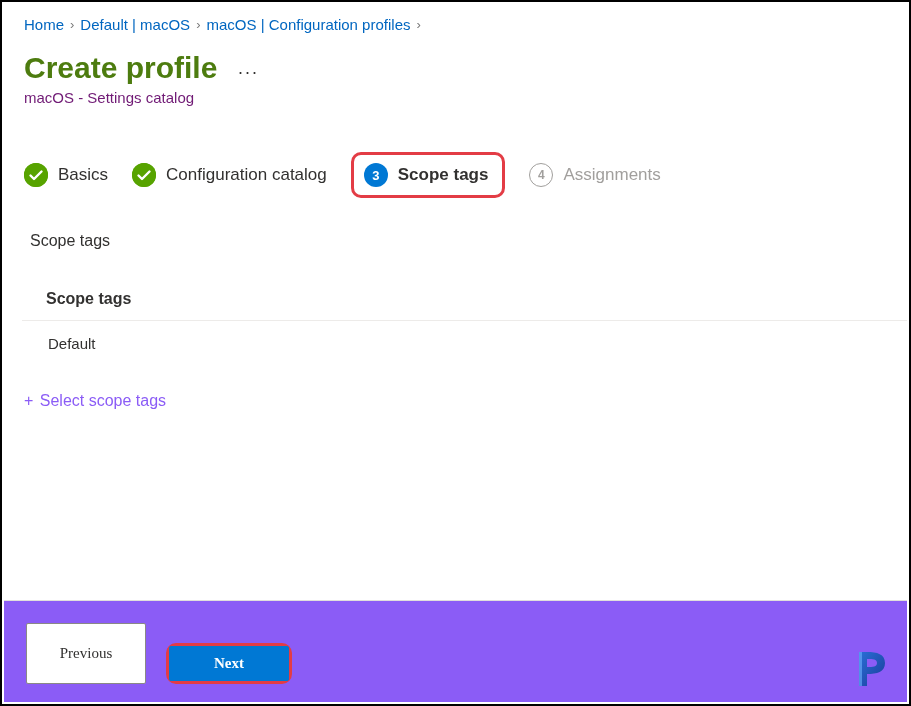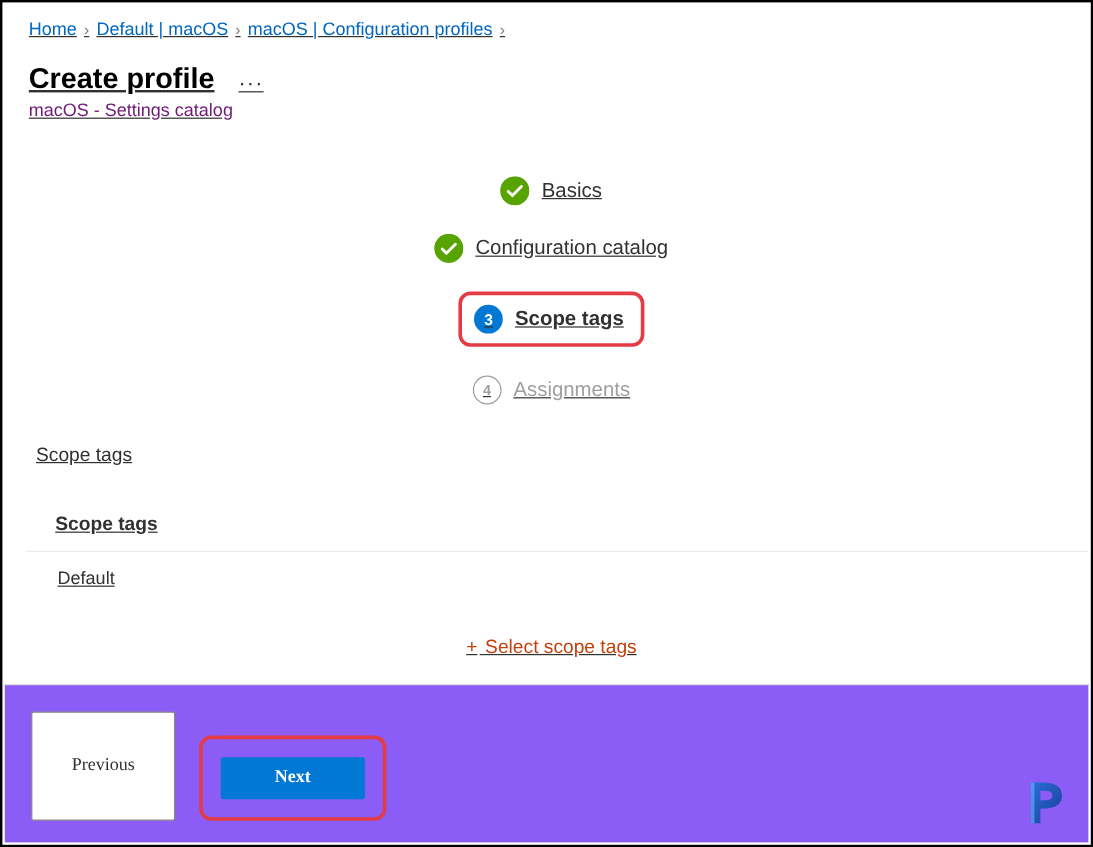--- a/index.html
+++ b/index.html
@@ -13,21 +13,20 @@
       color: #323130;
       background: #ffffff;
       width: 911px;
       height: 706px;
       border: 2px solid #000;
       position: relative;
       overflow: hidden;
     }
     .content {
       padding: 14px 14px 0 22px;
-      text-decoration: underline;
     }
     .breadcrumb {
       display: flex;
       align-items: center;
       gap: 6px;
       font-size: 15px;
       margin-bottom: 18px;
     }
     .breadcrumb a {
       color: #0066c0;
@@ -37,23 +36,23 @@
     .breadcrumb .chev {
       color: #7a7a7a;
       font-size: 13px;
     }
     .title-row {
       display: flex;
       align-items: center;
       gap: 16px;
     }
     .page-title {
-      font-size: 24px;
-      font-weight: 600;
-      color: #000000;
+      font-size: 30px;
+      font-weight: 600;
+      color: #4d7c0f;
     }
     .more {
       color: #323130;
       font-size: 18px;
       letter-spacing: 1px;
       cursor: pointer;
       padding: 4px;
       position: relative;
       top: 4px;
     }
@@ -61,21 +60,20 @@
       color: #701a75;
       font-size: 15px;
       margin-top: 4px;
       margin-bottom: 46px;
     }
     .wizard {
       display: flex;
       align-items: center;
       gap: 24px;
       margin-bottom: 34px;
-      flex-direction: column;
     }
     .wstep {
       display: flex;
       align-items: center;
       gap: 10px;
       font-size: 17px;
       cursor: pointer;
     }
     .wstep .circle {
       width: 24px;
@@ -128,25 +126,24 @@
       border-bottom: 1px solid #edebe9;
       margin-left: -2px;
       margin-right: -12px;
     }
     .table-row {
       font-size: 15px;
       padding: 14px 0 16px 24px;
       color: #323130;
     }
     .select-tags {
-      color: #c2410c;
+      color: #8b5cf6;
       font-size: 16px;
       cursor: pointer;
       margin-top: 24px;
-      text-align: center;
     }
     .select-tags .plus {
       margin-right: 2px;
     }
     .footer {
       position: absolute;
       left: 2px;
       right: 2px;
       bottom: 2px;
       border-top: 1px solid #e1dfdd;
@@ -171,21 +168,21 @@
     }
     .btn-primary {
       background: #0078d4;
       border: 1px solid #0078d4;
       color: #fff;
       font-weight: 600;
     }
     .btn-highlight {
       border: 3px solid #e33c45;
       border-radius: 10px;
-      padding: 15px;
+      padding: 0;
       display: inline-block;
       margin-top: 20px;
     }
     .logo {
       position: absolute;
       right: 14px;
       bottom: 14px;
       width: 42px;
       height: 42px;
     }

